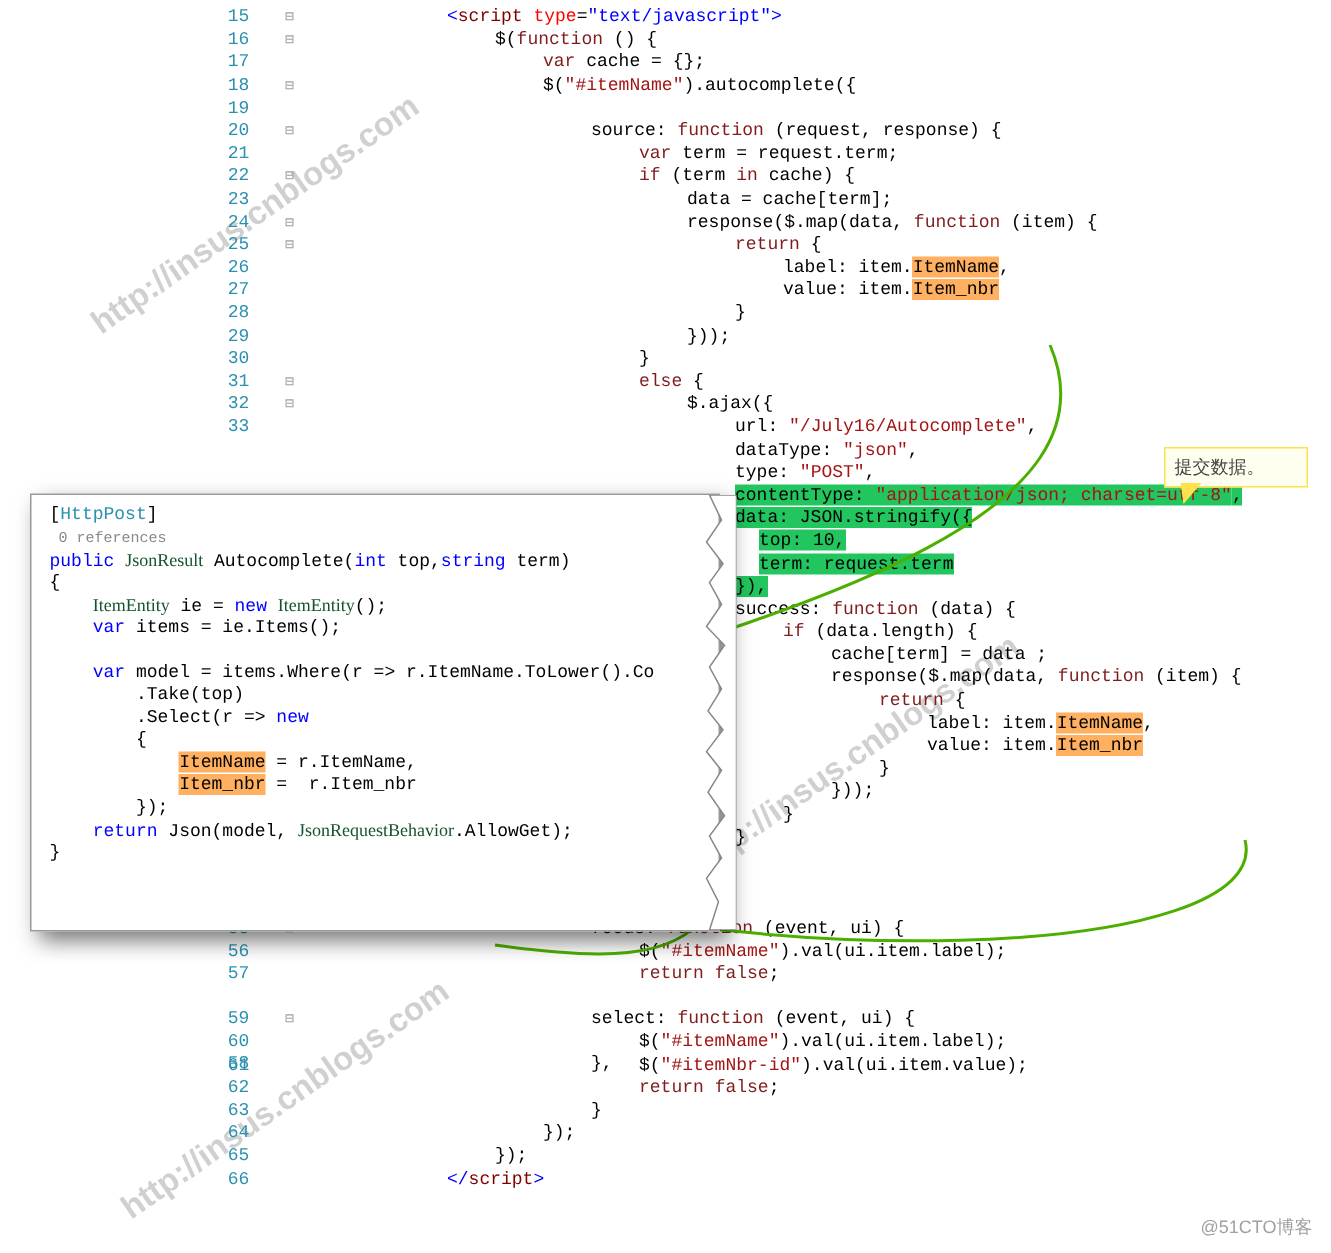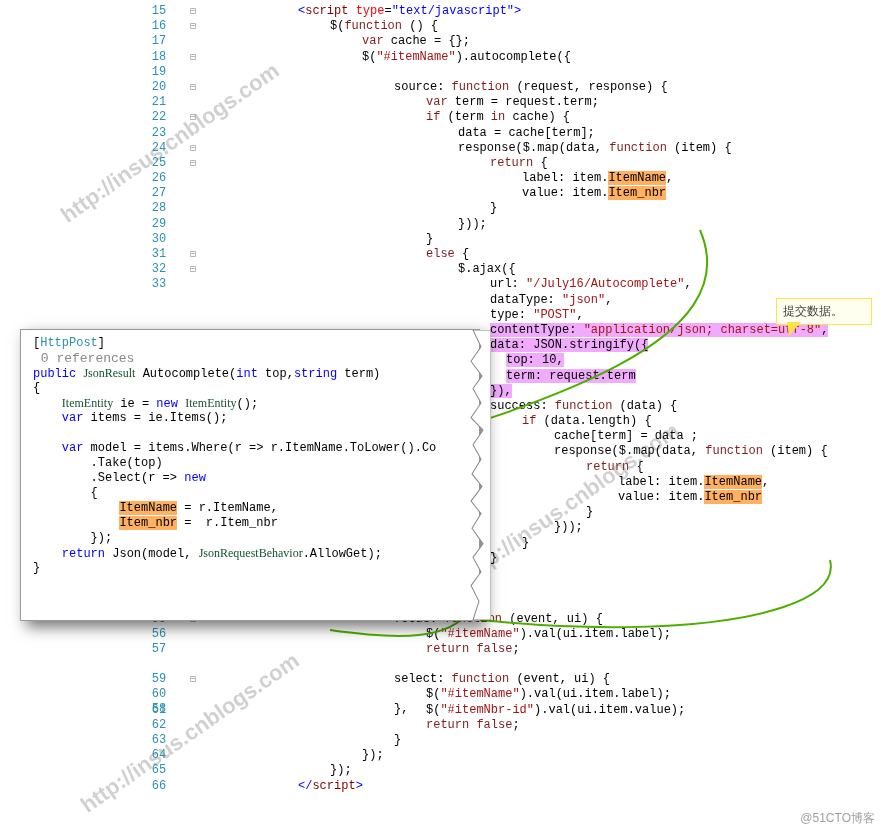--- a/index.html
+++ b/index.html
@@ -38,40 +38,40 @@
   .line { display: flex; align-items: baseline; height: 15.2px; line-height: 15.2px; }
   .ln { display:inline-block; width: 38px; text-align: center; color: #2b91af; padding-right: 6px;}
   .gutter { display:inline-block; width:18px; text-align:center; color:#a0a0a0; font-size:10px;}
   .code { display:inline-block; }
   .tab { display:inline-block; }
   .kw { color:#7f1d1d; }
   .str { color:#a31515; }
   .type2 { color:#0000ff; }
   .plain { color:#000; }
   .hl-orange { background:#ffb060; }
-  .hl-yellow { background:#f0abfc; }
+  .hl-yellow { background:#22c55e; }
   .tag { color:#800000; }
   .attr { color:#ff0000; }
 
   
   .popup {
     position: absolute;
     left: 20px; top: 329px;
     width: 440px; height: 278px;
     background: #fff;
     border: 1px solid #999;
     box-shadow: 6px 6px 14px rgba(0,0,0,0.55);
     padding: 6px 6px 6px 12px;
     z-index: 5;
   }
   .popup .pline { height: 15px; line-height: 15px; white-space: pre; }
   .cs-attr { color:#2b91af; }
   .cs-kw { color:#0000ff; }
   .cs-type { color:#14532d;font-family:Liberation Serif, serif; }
-  .cs-ref { font-size:13px; color:#888; }
+  .cs-ref { font-size:10px; color:#888; }
   
   
   .torn {
     position:absolute; top:0; bottom:0; right:-12px; width:22px;
     pointer-events:none;
   }
   .torn svg { width:100%; height:100%; display:block;}
   
   
   .callout {

